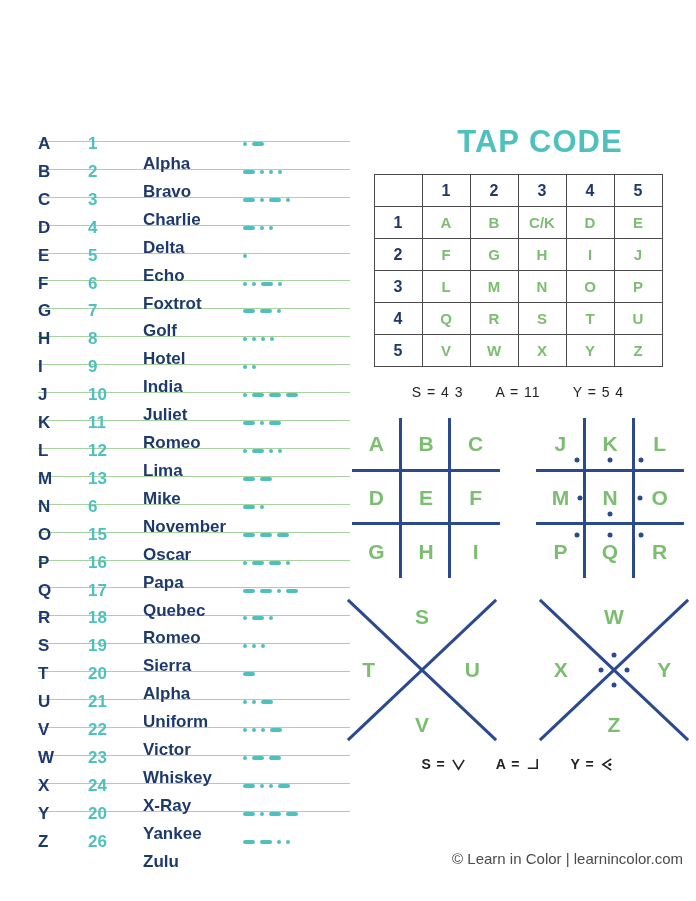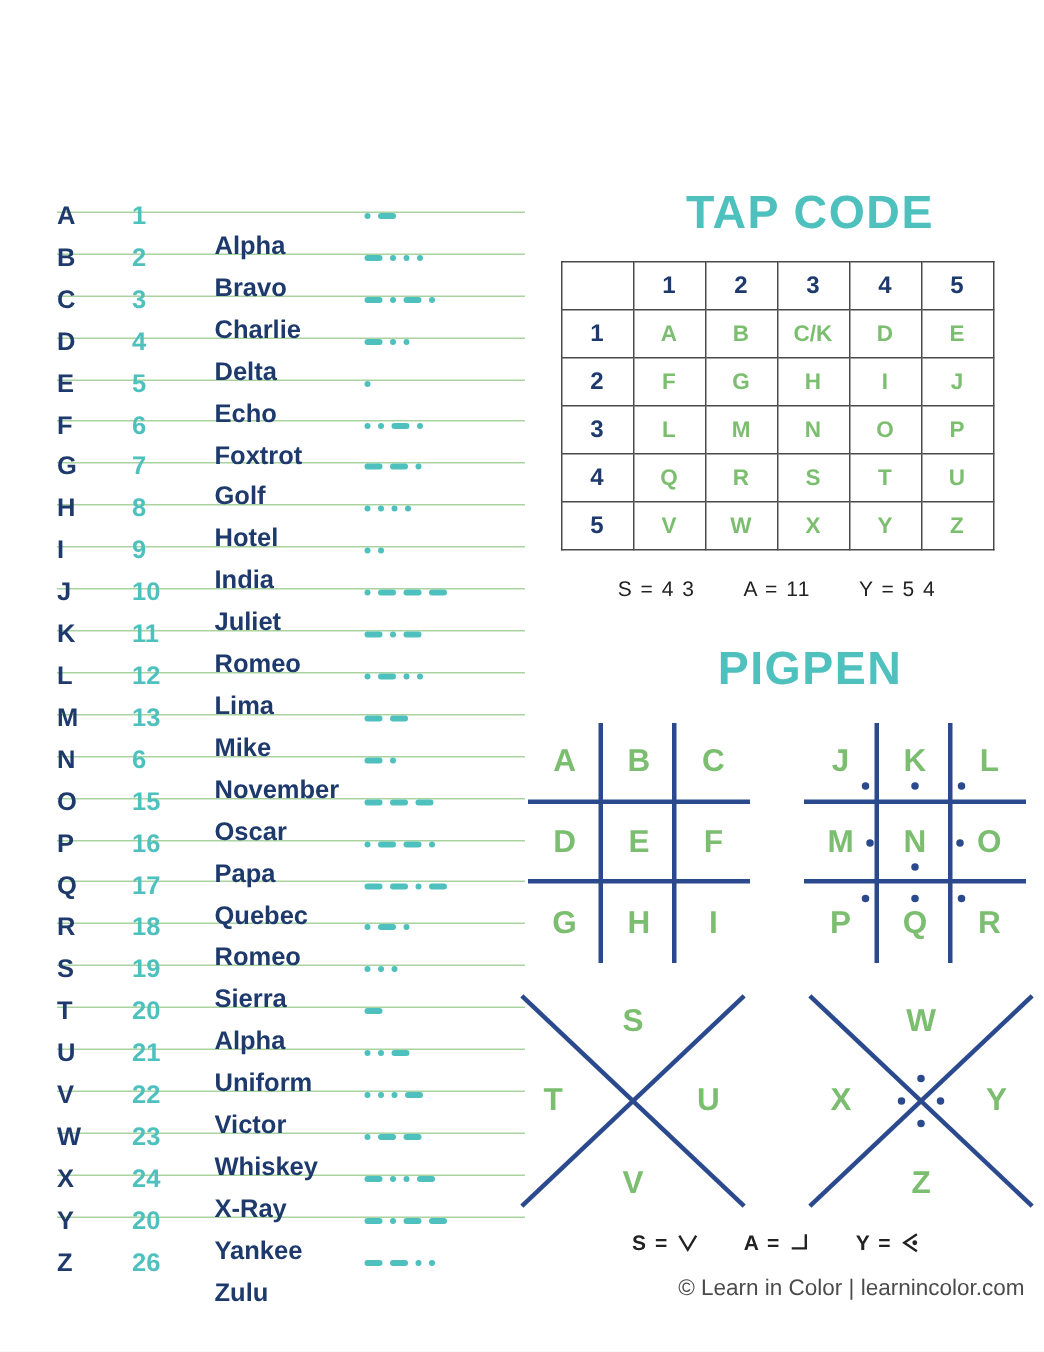--- a/index.html
+++ b/index.html
@@ -401,21 +401,20 @@
           </tr>
         </tbody>
     </table>
 
     <div class="tap-caption">
       <span>S = 4 3</span>
       <span>A = 11</span>
       <span>Y = 5 4</span>
     </div>
 
-    <div class="section-title pigpen-title">PIGPEN</div>
 
     <div class="pigpen-grids">
       <div class="pp-grid" id="pp-grid1">
         <div class="pp-hline pp-h1"></div>
         <div class="pp-hline pp-h2"></div>
         <div class="pp-vline pp-v1"></div>
         <div class="pp-vline pp-v2"></div>
       <span class="pp-letter" style="left: 16.5%; top: 16.5%;">A</span>
           <span class="pp-letter" style="left: 50%; top: 16.5%;">B</span>
           <span class="pp-letter" style="left: 83.5%; top: 16.5%;">C</span>

